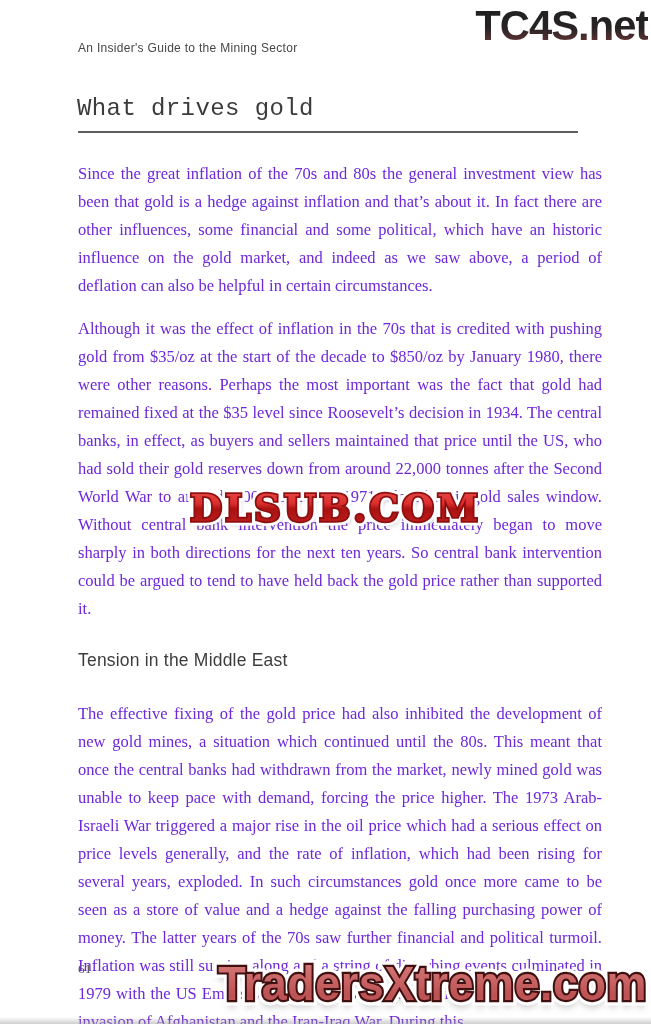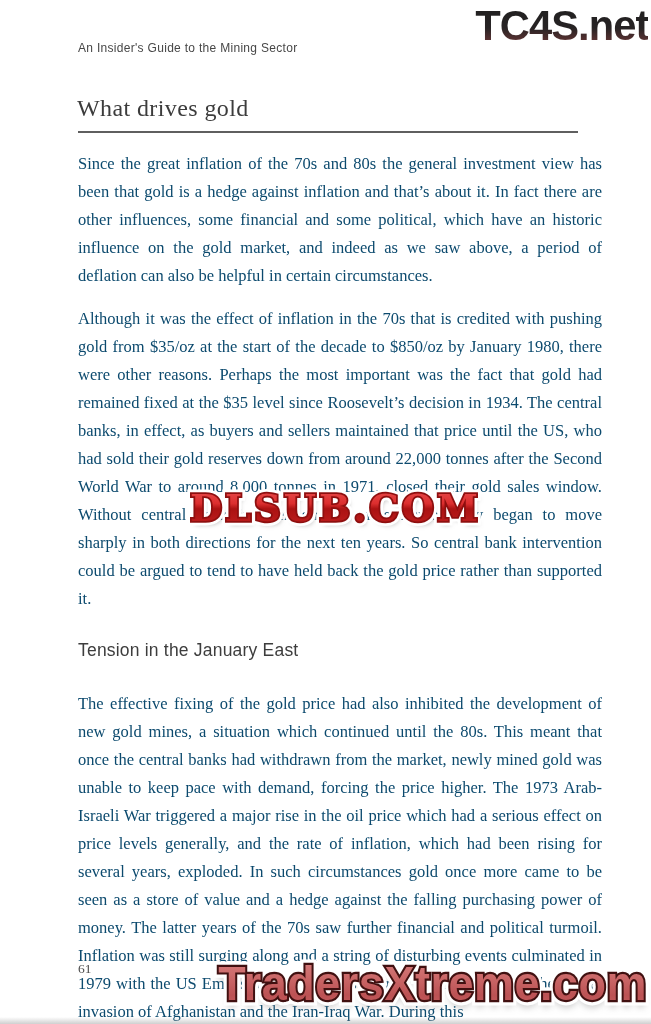--- a/index.html
+++ b/index.html
@@ -22,34 +22,34 @@
   }
 
   .running-header {
     position:absolute; left:78px; top:41px;
     font-family:"Liberation Sans", sans-serif;
     font-size:12px; color:#474747; letter-spacing:0.3px;
   }
 
   .title {
     position:absolute; left:77px; top:95px; margin:0;
-    font-family:Liberation Serif, serif;
+    font-family:Liberation Mono, monospace;
     font-weight:400; font-size:24px; color:#3c3c3c; letter-spacing:0.4px;
   }
   .title-rule {
     position:absolute; left:78px; top:131px; width:500px; height:2px;
     background:#5f5f5f;
   }
 
   .text-col {
     position:absolute; left:78px; top:150px; width:524px;
   }
   .body-par {
-    margin:0 0 15px 0;
-    font-size:16.5px; line-height:28px; color:#0c4a6e;
+    margin:10px 0 15px 0;
+    font-size:16.5px; line-height:28px; color:#6d28d9;
     text-align:justify;
   }
   .subheading {
     margin:27px 0 29px 0;
     font-family:"Liberation Sans", sans-serif;
     font-weight:400; font-size:17.5px; color:#3d3d3d; letter-spacing:0.2px;
   }
 
   .page-number {
     position:absolute; left:78px; top:961px;
@@ -112,21 +112,21 @@
 
   <div class="running-header">An Insider's Guide to the Mining Sector</div>
 
   <h1 class="title">What drives gold</h1>
 
   <div class="title-rule"></div>
 
   <div class="text-col">
     <p class="body-par">Since the great inflation of the 70s and 80s the general investment view has been that gold is a hedge against inflation and that’s about it. In fact there are other influences, some financial and some political, which have an historic influence on the gold market, and indeed as we saw above, a period of deflation can also be helpful in certain circumstances.</p>
     <p class="body-par">Although it was the effect of inflation in the 70s that is credited with pushing gold from $35/oz at the start of the decade to $850/oz by January 1980, there were other reasons. Perhaps the most important was the fact that gold had remained fixed at the $35 level since Roosevelt’s decision in 1934. The central banks, in effect, as buyers and sellers maintained that price until the US, who had sold their gold reserves down from around 22,000 tonnes after the Second World War to around 8,000 tonnes in 1971, closed their gold sales window. Without central bank intervention the price immediately began to move sharply in both directions for the next ten years. So central bank intervention could be argued to tend to have held back the gold price rather than supported it.</p>
-    <h2 class="subheading">Tension in the January East</h2>
+    <h2 class="subheading">Tension in the Middle East</h2>
     <p class="body-par">The effective fixing of the gold price had also inhibited the development of new gold mines, a situation which continued until the 80s. This meant that once the central banks had withdrawn from the market, newly mined gold was unable to keep pace with demand, forcing the price higher. The 1973 Arab-Israeli War triggered a major rise in the oil price which had a serious effect on price levels generally, and the rate of inflation, which had been rising for several years, exploded. In such circumstances gold once more came to be seen as a store of value and a hedge against the falling purchasing power of money. The latter years of the 70s saw further financial and political turmoil. Inflation was still surging along and a string of disturbing events culminated in 1979 with the US Embassy hostage crisis in Iran, and in 1980 with the Soviet invasion of Afghanistan and the Iran-Iraq War. During this</p>
   </div>
 
   <div class="layered dlsub">
     <span class="sizer">DLSUB.COM</span>
     <span class="layer wm-back">DLSUB.COM</span>
     <span class="layer wm-mid">DLSUB.COM</span>
     <span class="layer wm-front">DLSUB.COM</span>
   </div>
 

